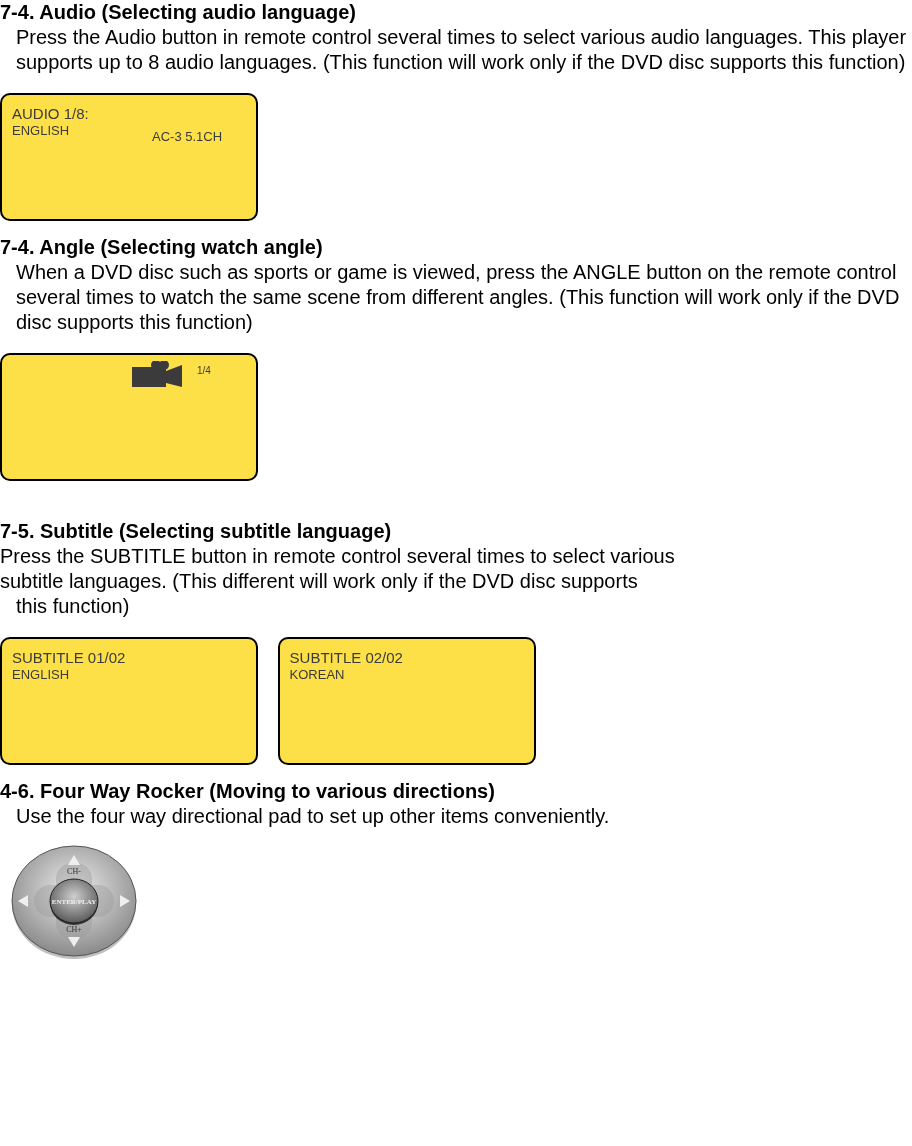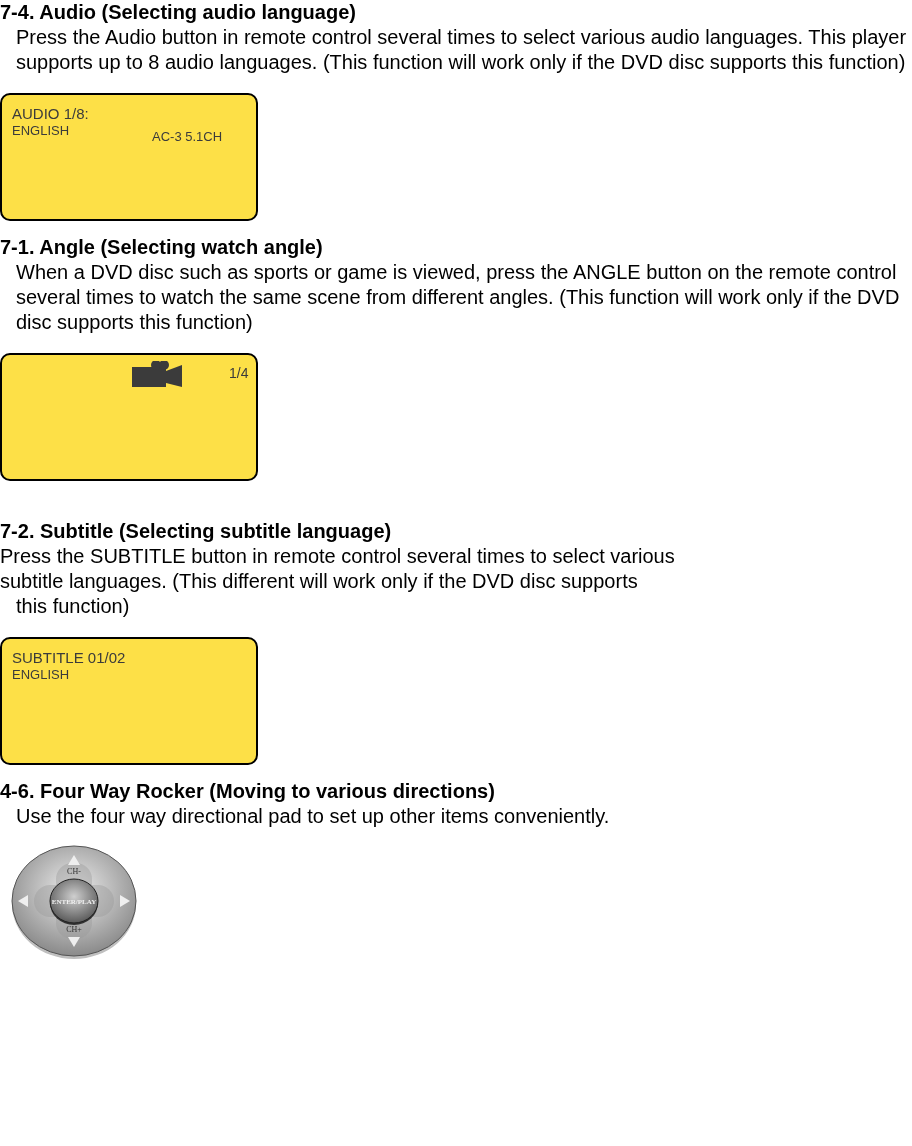--- a/index.html
+++ b/index.html
@@ -55,23 +55,22 @@
   }
   .cam-wrap {
     position: absolute;
     top: 6px;
     left: 130px;
   }
   .cam-label {
     position: absolute;
     top: 10px;
     left: 195px;
-    font-size: 14px;
+    font-size: 10px;
     color: #3b3b3b;
-    margin-left: 32px;
   }
   .rocker-wrap {
     margin: 12px 0 0 4px;
     font-family: Liberation Serif, serif;
   }
   .spacer {
     height: 24px;
   }
 </style>
 </head>
@@ -83,47 +82,51 @@
 <div class="section-heading">7-4. Audio (Selecting audio language)</div>
 <div class="para">Press the Audio button in remote control several times to select various audio languages. This player supports up to 8 audio languages. (This function will work only if the DVD disc supports this function)</div>
 
 <div class="screen-box">
   <span class="screen-line1">AUDIO 1/8:</span>
   <span class="screen-line1b">AC-3 5.1CH</span>
   <span class="screen-line2">ENGLISH</span>
 </div>
 
 
-<div class="section-heading">7-1. Angle (Selecting watch angle)</div>
+<div class="section-heading">7-4. Angle (Selecting watch angle)</div>
 <div class="para">When a DVD disc such as sports or game is viewed, press the ANGLE button on the remote control several times to watch the same scene from different angles. (This function will work only if the DVD disc supports this function)</div>
 
 <div class="screen-box">
   <span class="cam-wrap">
     <svg width="56" height="30" viewBox="0 0 56 30">
       <rect x="0" y="6" width="34" height="20" fill="#3b3b3b"></rect>
       <circle cx="24" cy="4" r="5" fill="#3b3b3b"></circle>
       <circle cx="32" cy="4" r="5" fill="#3b3b3b"></circle>
       <polygon points="34,10 50,4 50,26 34,22" fill="#3b3b3b"></polygon>
     </svg>
   </span>
   <span class="cam-label">1/4</span>
 </div>
 
 <div class="spacer"></div>
 
 
-<div class="section-heading">7-2. Subtitle (Selecting subtitle language)</div>
+<div class="section-heading">7-5. Subtitle (Selecting subtitle language)</div>
 <div>Press the SUBTITLE button in remote control several times to select various</div>
 <div>subtitle languages. (This different will work only if the DVD disc supports</div>
 <div class="para">this function)</div>
 
 <div>
   <div class="screen-box">
     <span class="screen-line1">SUBTITLE 01/02</span>
     <span class="screen-line2">ENGLISH</span>
+  </div>
+  <div class="screen-box">
+    <span class="screen-line1">SUBTITLE 02/02</span>
+    <span class="screen-line2">KOREAN</span>
   </div>
 </div>
 
 
 <div class="section-heading">4-6. Four Way Rocker (Moving to various directions)</div>
 <div class="para">Use the four way directional pad to set up other items conveniently.</div>
 
 <div class="rocker-wrap">
   <svg width="140" height="120" viewBox="0 0 140 120">
     <defs>

